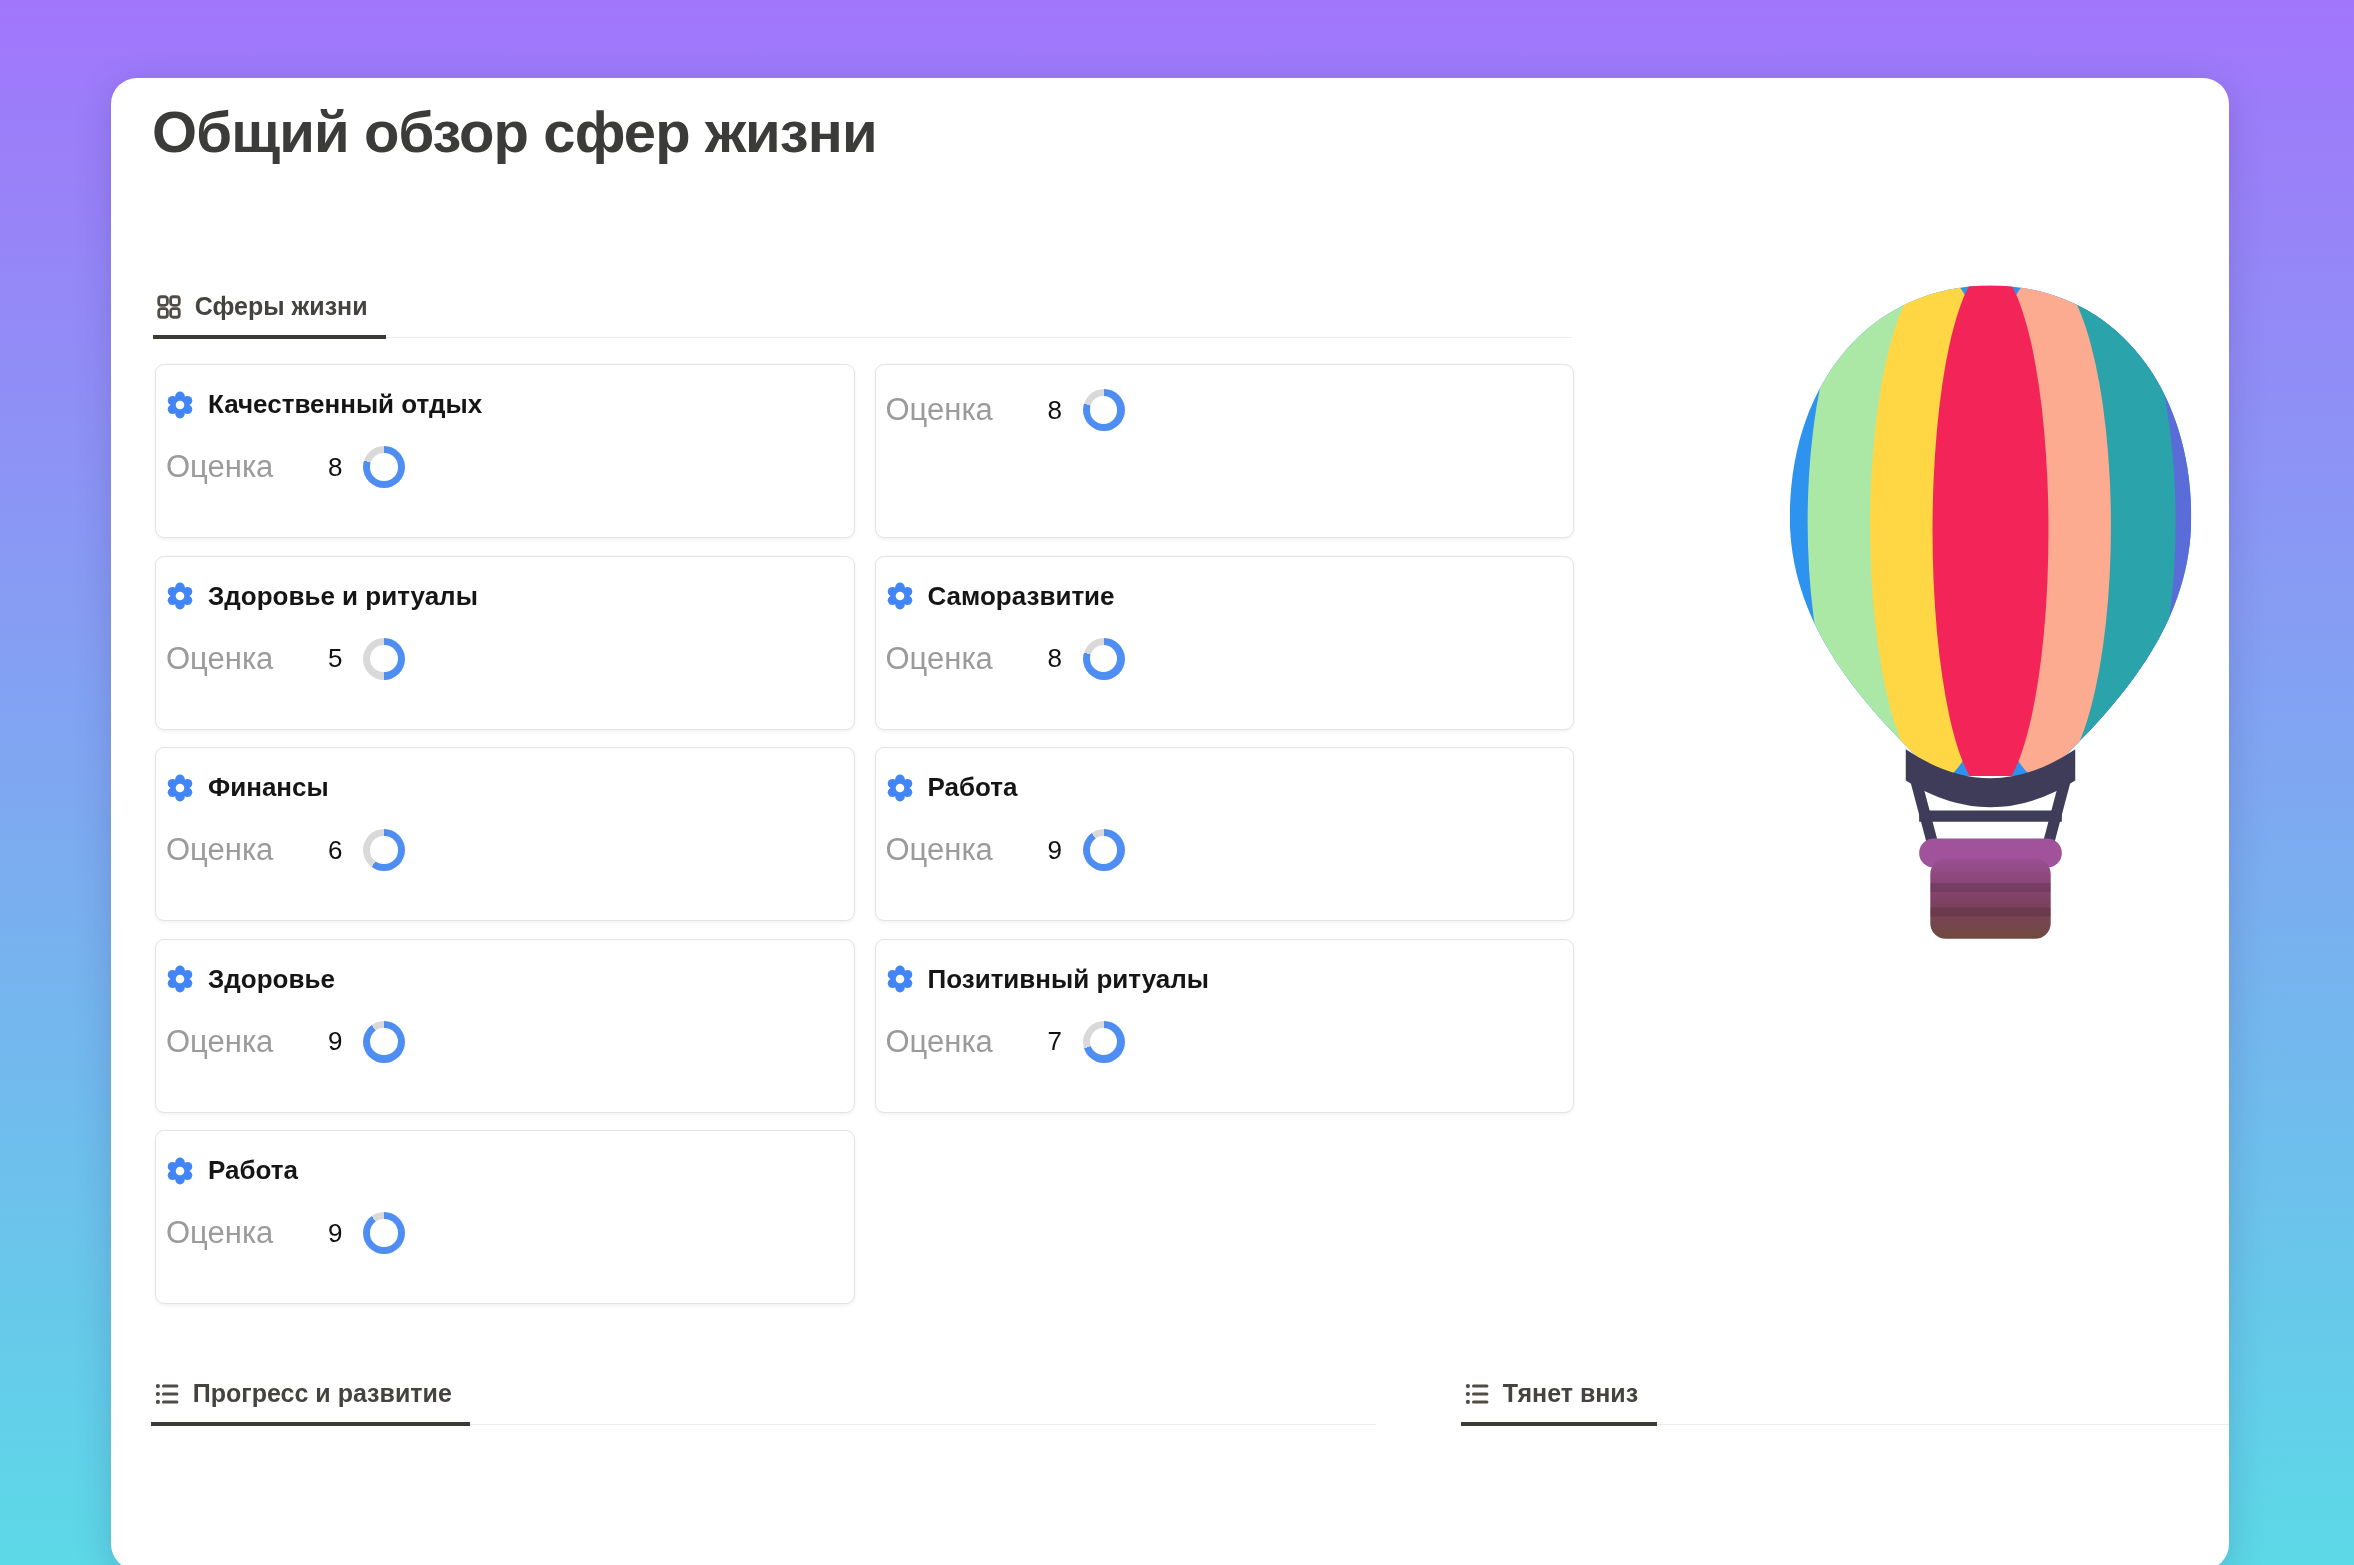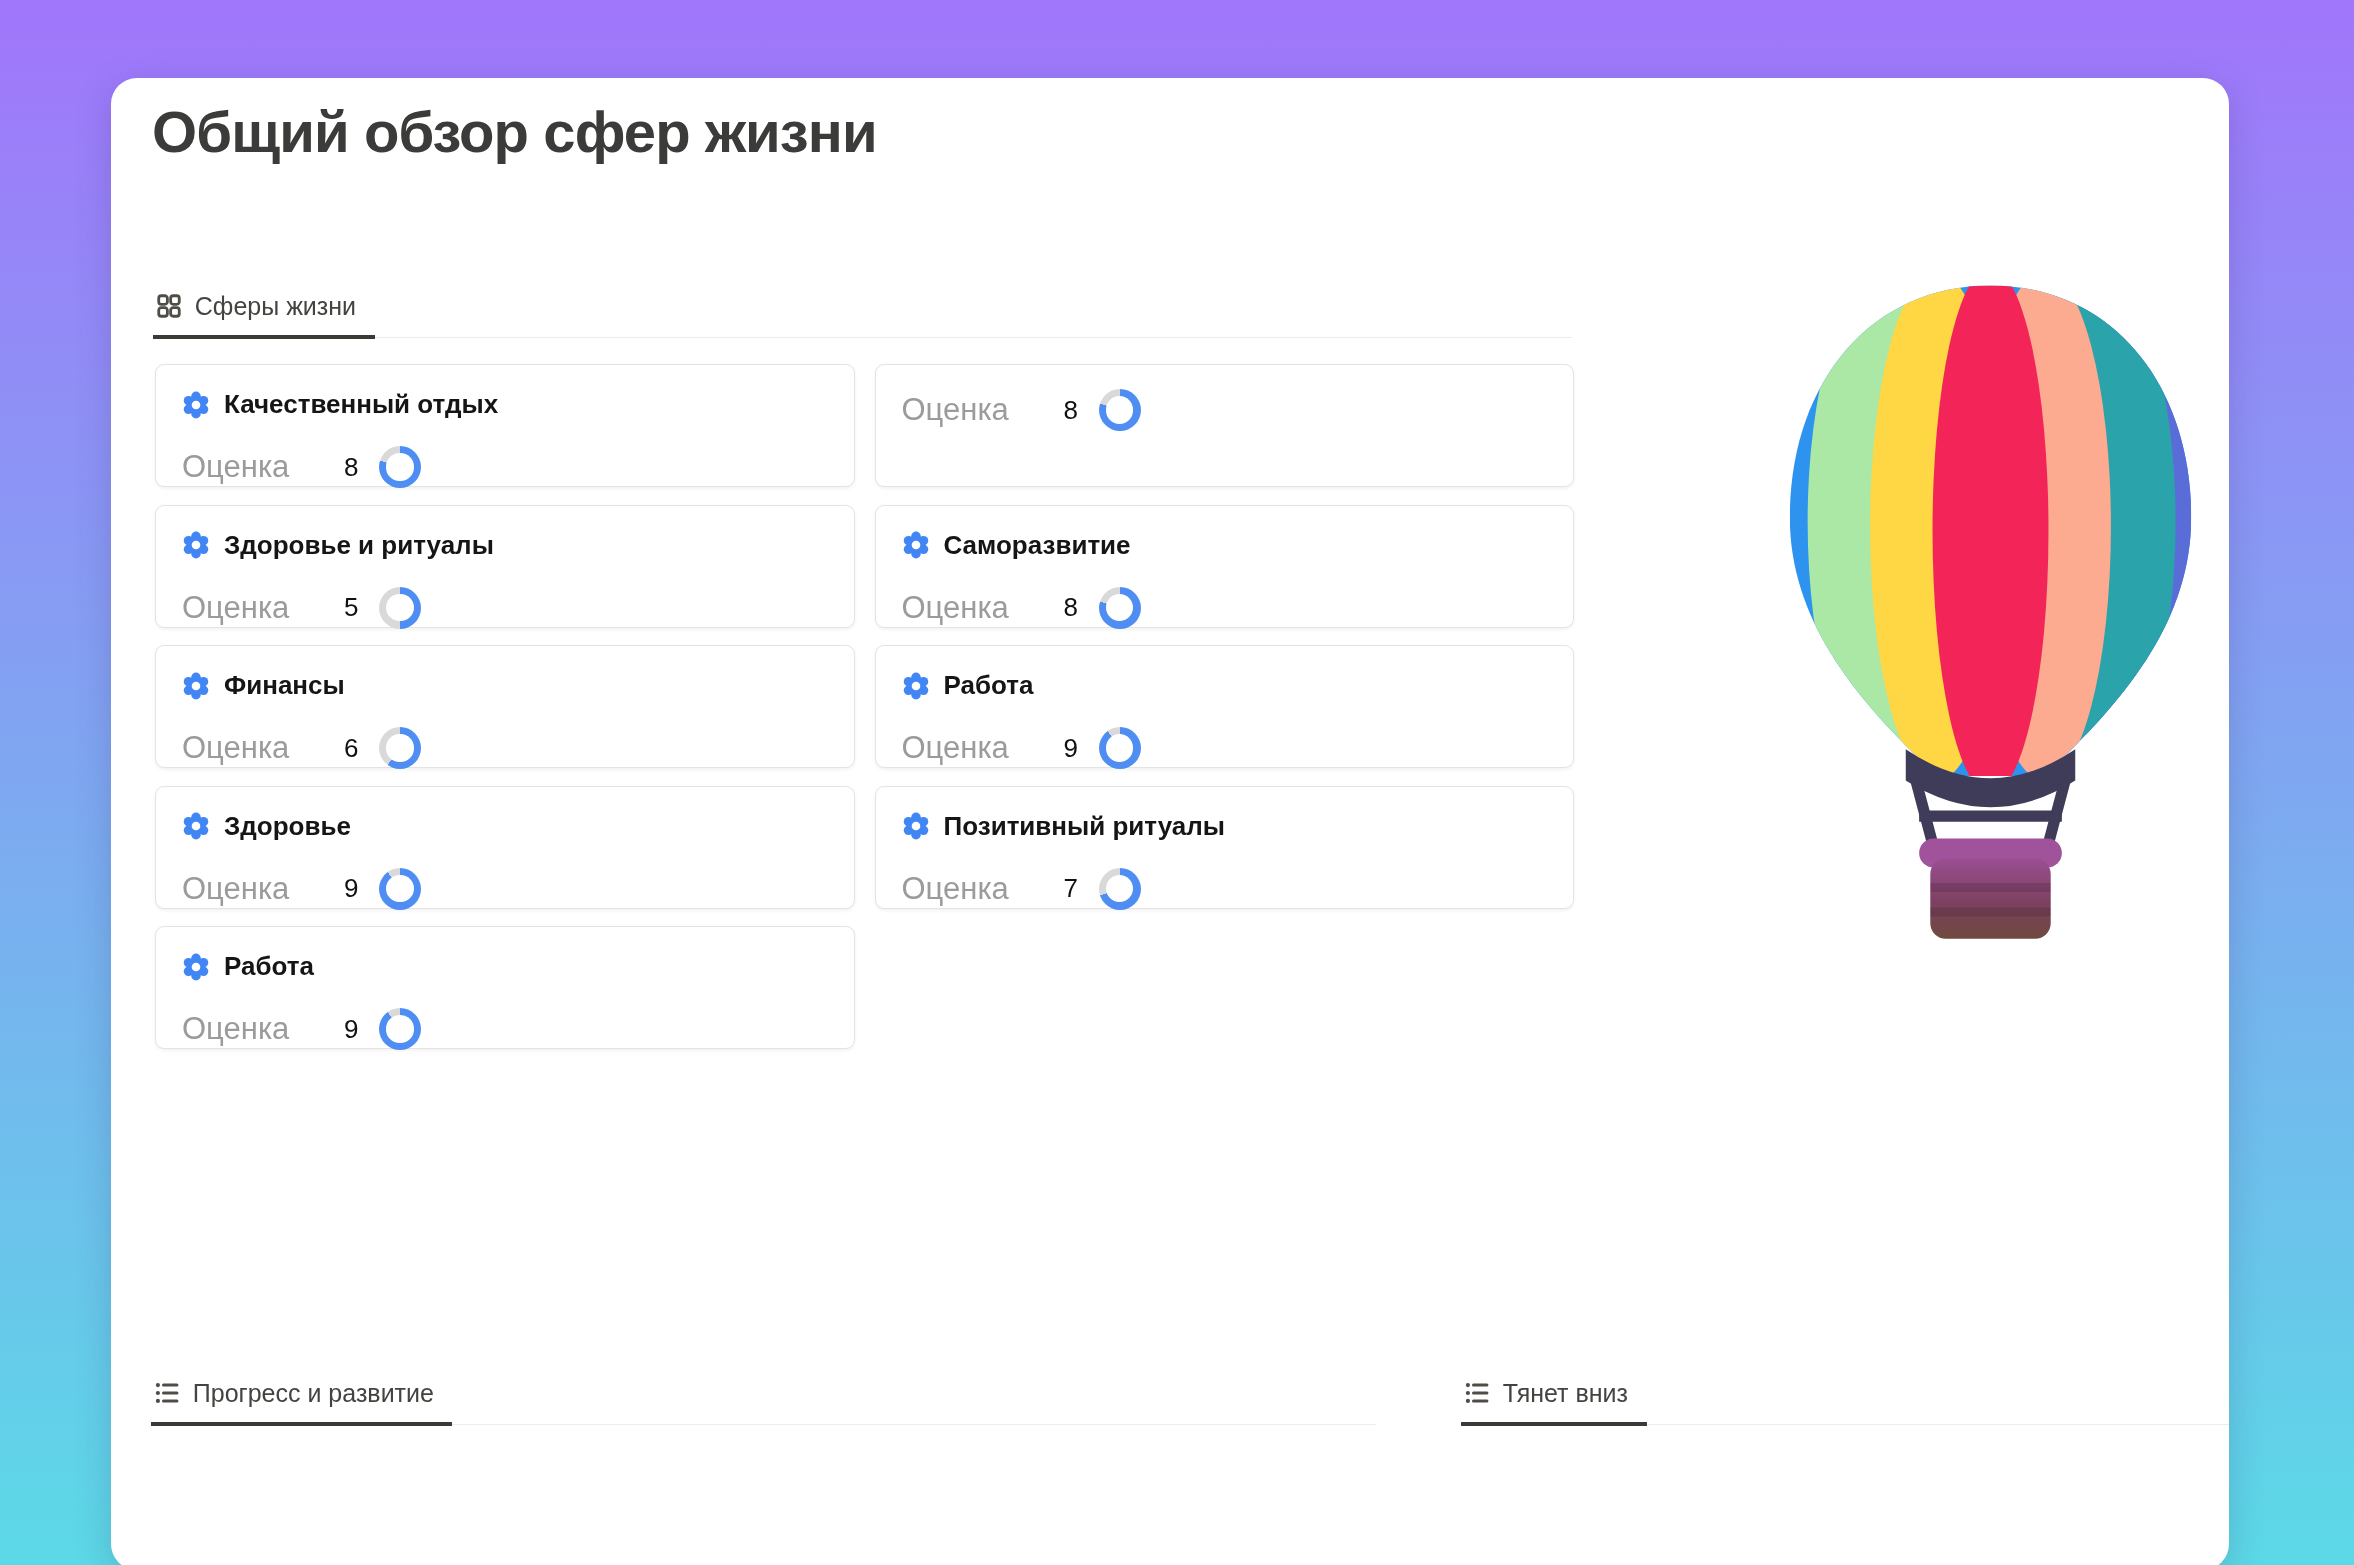--- a/index.html
+++ b/index.html
@@ -25,36 +25,36 @@
   }
   
   .tabbar{
     position:absolute;display:flex;align-items:flex-end;
     border-bottom:1.8px solid var(--tab-border);
   }
   .tabbar.top{left:42px;top:212px;width:1419px;height:48px;}
   .tabbar.bottom-left{left:40px;top:1299px;width:1225px;height:48px;}
   .tabbar.bottom-right{left:1350px;top:1299px;width:768px;height:48px;}
   .tab{
-    display:flex;align-items:flex-start;gap:12px;
+    display:flex;align-items:flex-end;gap:12px;
     padding:0 18.5px 14px 1.8px;margin-bottom:-1.8px;cursor:pointer;
-    font-size:25px;font-weight:400;color:var(--tab-ink);white-space:nowrap;
+    font-size:25px;font-weight:700;color:var(--tab-ink);white-space:nowrap;
     border-bottom:4.6px solid transparent;
   }
   .tab.active{border-bottom-color:var(--tab-underline);}
   .tab-icon{width:28px;height:28px;display:inline-flex;color:#504c46;flex:0 0 auto;}
   .tab-icon svg{width:100%;height:100%;}
   
   .cards-grid{
     position:absolute;left:44px;top:286px;width:1419px;
     display:grid;grid-template-columns:repeat(2,1fr);column-gap:20px;row-gap:17.5px;
   }
   .sphere-card{
-    height:123px;background:#fff;border:0.9px solid var(--card-border);border-radius:9.2px;
-    box-shadow:0 1.8px 3.7px rgba(0,0,0,.05);padding:24px 26px;cursor:pointer;
+    height:174px;background:#fff;border:0.9px solid var(--card-border);border-radius:9.2px;
+    box-shadow:0 1.8px 3.7px rgba(0,0,0,.05);padding:24px 10px;cursor:pointer;
   }
   .card-title-row{display:flex;align-items:center;gap:14px;margin-bottom:26px;}
   .gear-icon{width:28px;height:28px;display:inline-flex;color:var(--gear-blue);flex:0 0 auto;}
   .gear-icon svg{width:100%;height:100%;}
   .card-title{font-size:26px;font-weight:700;color:#151515;}
   .score-row{display:flex;align-items:center;}
   .score-label{font-size:31px;color:var(--muted);width:79px;}
   .score-value{font-size:26px;color:#111;margin-left:81px;min-width:18.5px;text-align:center;}
   .score-ring{
     width:42px;height:42px;border-radius:50%;margin-left:18.5px;position:relative;flex:0 0 auto;

